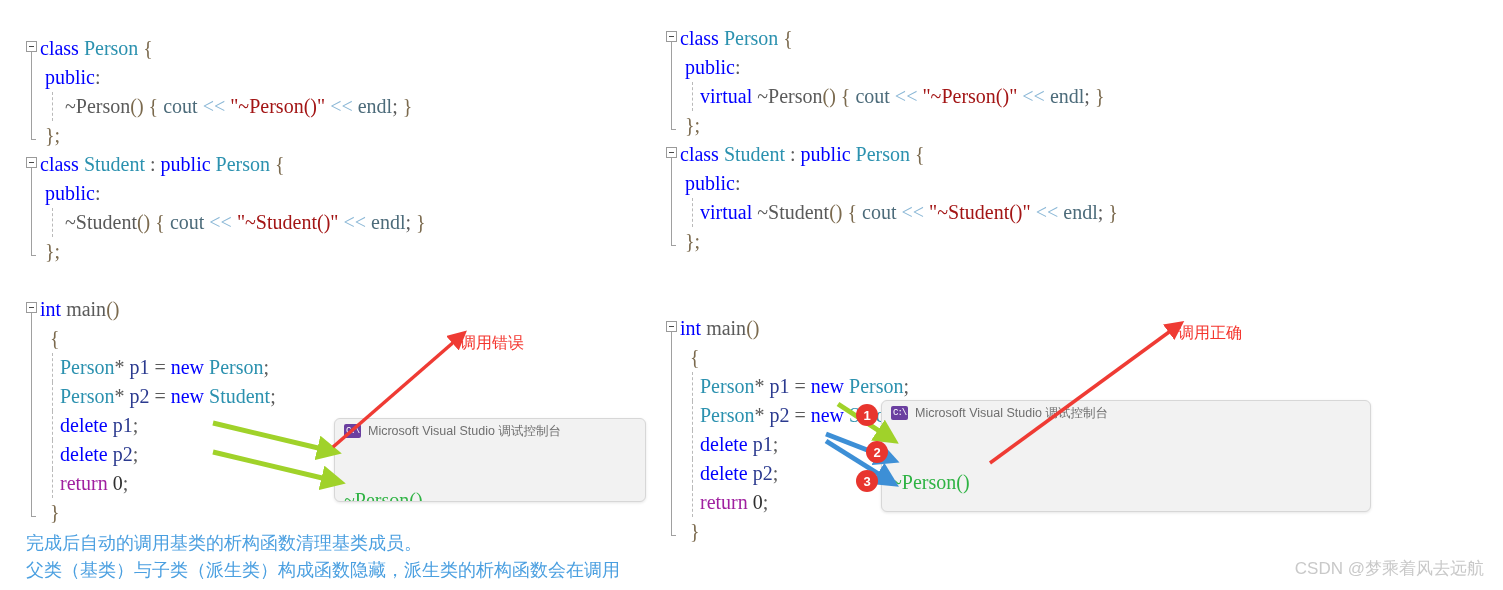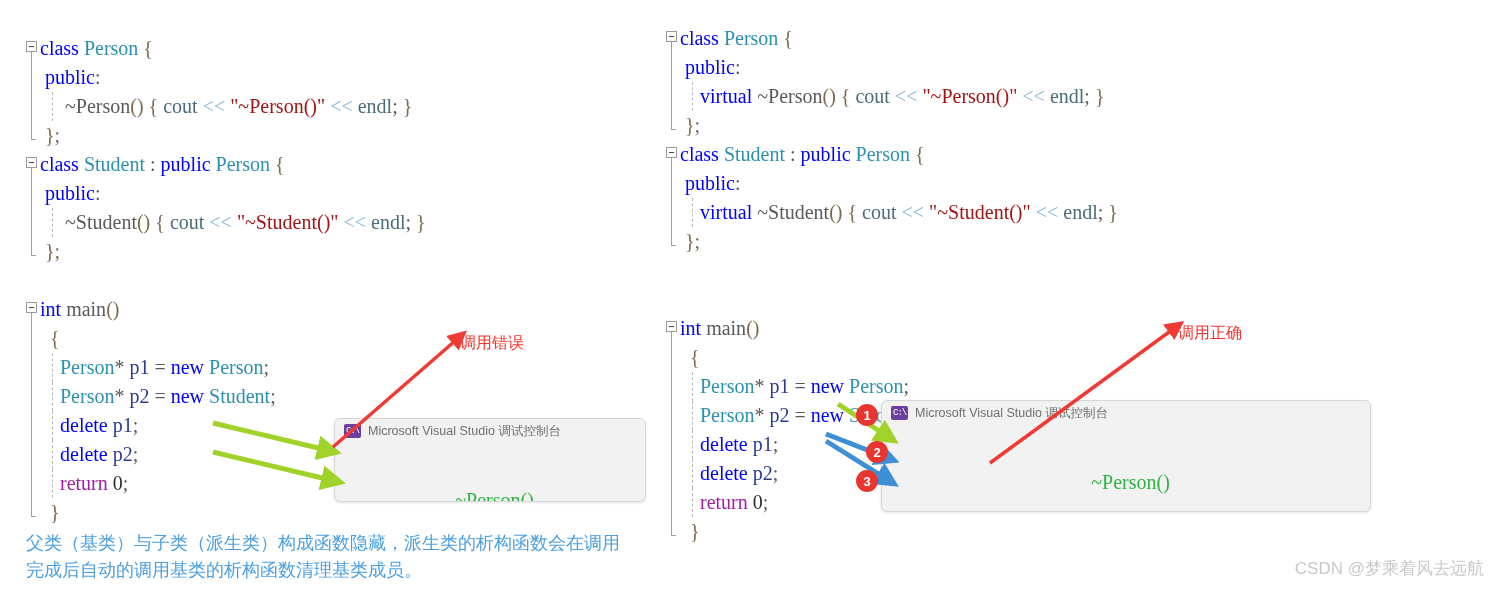--- a/index.html
+++ b/index.html
@@ -81,21 +81,20 @@
   .num    { color: #2f2f2f; }   
 
   
   .console {
     position: absolute;
     background: #f2f2f2;
     border: 1px solid #d7d7d7;
     border-radius: 6px;
     box-shadow: 0 1px 3px rgba(0,0,0,0.10);
     overflow: hidden;
-    text-align: center;
   }
   #console-left  { left: 334px;  top: 418px;  width: 310px; height: 82px; }
   #console-right { left: 881px;  top: 400px;  width: 488px; height: 110px; }
 
   .console-titlebar {
     height: 24px;
     display: flex;
     align-items: center;
     padding-left: 9px;
     gap: 7px;
@@ -258,17 +257,17 @@
 </svg>
 
 <div class="badge" id="badge-1">1</div>
 <div class="badge" id="badge-2">2</div>
 <div class="badge" id="badge-3">3</div>
 
 <div class="annot" id="annot-wrong">调用错误</div>
 <div class="annot" id="annot-correct">调用正确</div>
 
 <div id="caption">
+  <div>完成后自动的调用基类的析构函数清理基类成员。</div>
   <div>父类（基类）与子类（派生类）构成函数隐藏，派生类的析构函数会在调用</div>
-  <div>完成后自动的调用基类的析构函数清理基类成员。</div>
 </div>
 
 <div id="watermark">CSDN @梦乘着风去远航</div>
 
 </body></html>

